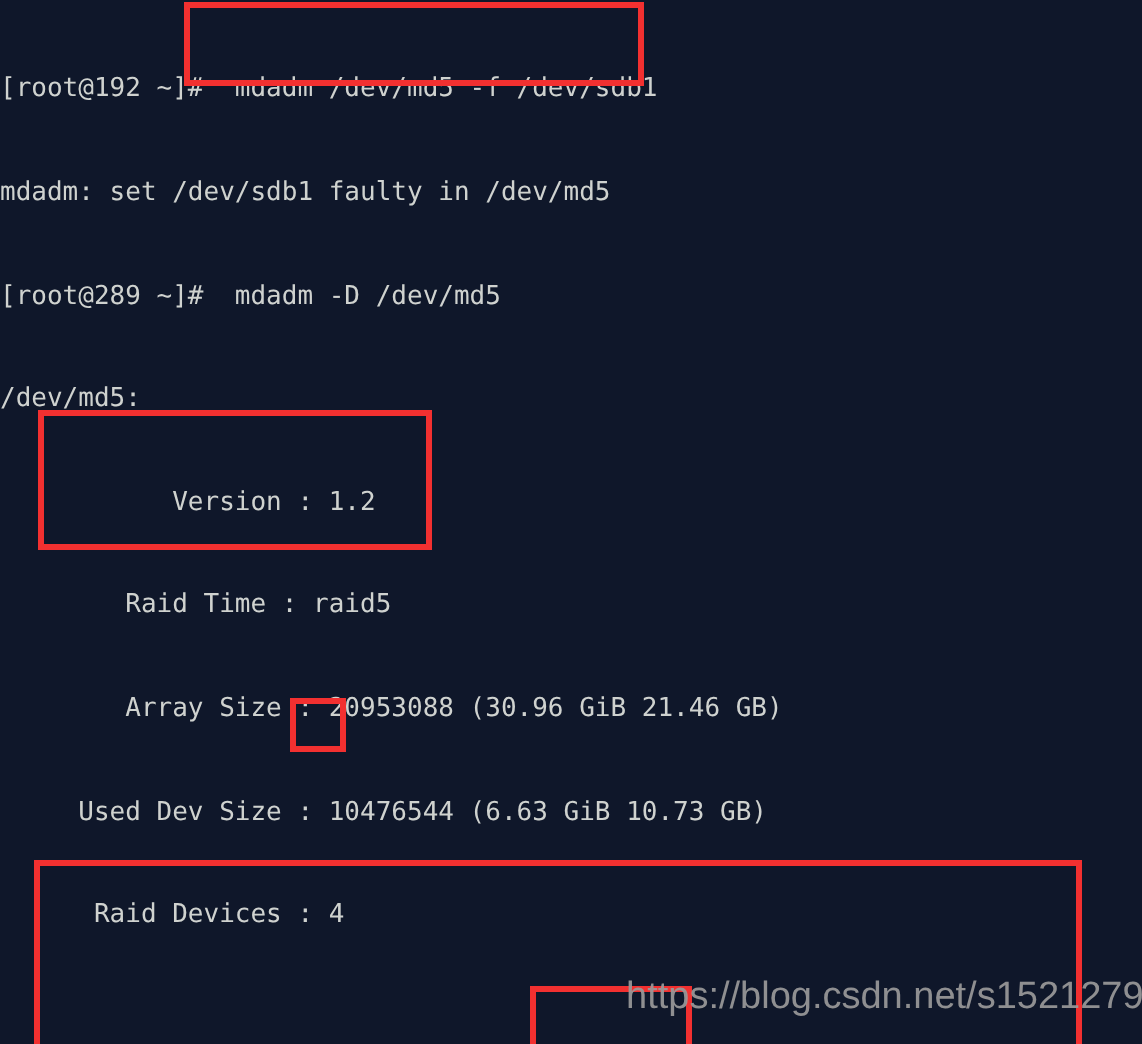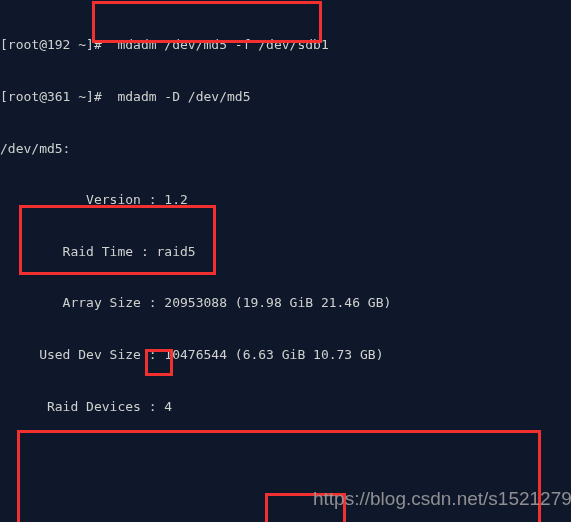--- a/index.html
+++ b/index.html
@@ -57,25 +57,26 @@
     letter-spacing: 0px;
   }
 </style>
 </head>
 <body>
 
 <div id="screen">
 
   <div id="term">
     <div class="line">[root@192 ~]#  mdadm /dev/md5 -f /dev/sdb1</div>
-    <div class="line">[root@361 ~]#  mdadm -D /dev/md5</div>
+    <div class="line">mdadm: set /dev/sdb1 faulty in /dev/md5</div>
+    <div class="line">[root@289 ~]#  mdadm -D /dev/md5</div>
     <div class="line">/dev/md5:</div>
     <div class="line">           Version : 1.2</div>
     <div class="line">        Raid Time : raid5</div>
-    <div class="line">        Array Size : 20953088 (19.98 GiB 21.46 GB)</div>
+    <div class="line">        Array Size : 20953088 (30.96 GiB 21.46 GB)</div>
     <div class="line">     Used Dev Size : 10476544 (6.63 GiB 10.73 GB)</div>
     <div class="line">      Raid Devices : 4</div>
     
     
     
     
     
     
     
     

